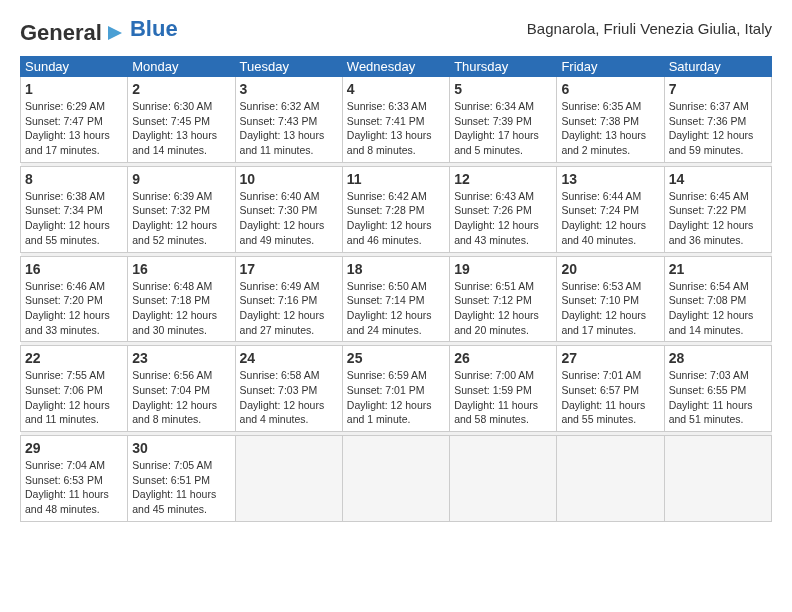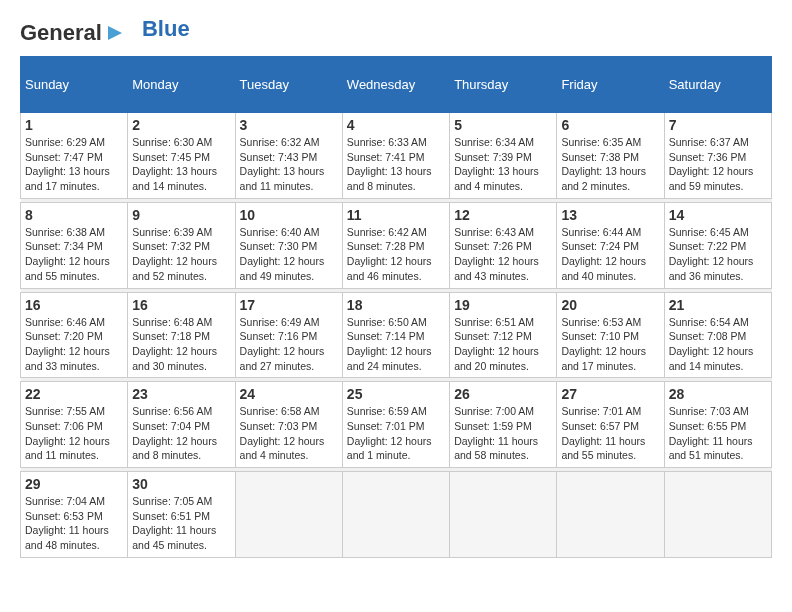--- a/index.html
+++ b/index.html
@@ -34,21 +34,21 @@
       color: #333;
     }
     .calendar {
       width: 100%;
       border-collapse: collapse;
       font-size: 11px;
     }
     .calendar th {
       background: #2a6db5;
       color: #fff;
-      padding: 20px 4px;
+      padding: 2px 4px;
       text-align: left;
       font-size: 13px;
       font-weight: normal;
       border: 1px solid #2a6db5;
     }
     .calendar td {
       border: 1px solid #ccc;
       vertical-align: top;
       padding: 4px;
       width: calc(100% / 7);
@@ -81,25 +81,26 @@
 <body>
 
 <div class="header">
   <div class="logo">
     <div style="display:flex; align-items:center;">
       <span style="font-size:22px; font-weight:bold; color:#333;">General</span>
       <svg width="22" height="22" viewBox="0 0 22 22" style="margin-left:2px;">
         <polygon points="4,4 18,11 4,18" fill="#4a9fd4"></polygon>
       </svg>
     </div>
-    <div style="display:flex; align-items:center; margin-top:-4px; margin-left:16px;text-align:center;">
+    <div style="display:flex; align-items:center; margin-top:-4px; margin-left:4px;text-align:center;">
       <span style="font-size:22px; font-weight:bold; color:#2a6db5;">Blue</span>
     </div>
   </div>
   <div class="title-section">
+    <div class="location-title">Bagnarola, Friuli Venezia Giulia, Italy</div>
   </div>
 </div>
 
 <table class="calendar">
   <thead>
     <tr>
     <th>Sunday</th>
         <th>Monday</th>
         <th>Tuesday</th>
         <th>Wednesday</th>
@@ -140,21 +141,21 @@
           <span>Sunrise: 6:33 AM</span><br>
           <span>Sunset: 7:41 PM</span><br>
           <span>Daylight: 13 hours and 8 minutes.</span>
         </div>
       </td>
         <td>
         <span class="day-number">5</span>
         <div class="day-info">
           <span>Sunrise: 6:34 AM</span><br>
           <span>Sunset: 7:39 PM</span><br>
-          <span>Daylight: 13 hours and 4 minutes.</span>
+          <span>Daylight: 17 hours and 5 minutes.</span>
         </div>
       </td>
         <td>
         <span class="day-number">6</span>
         <div class="day-info">
           <span>Sunrise: 6:35 AM</span><br>
           <span>Sunset: 7:38 PM</span><br>
           <span>Daylight: 13 hours and 2 minutes.</span>
         </div>
       </td>

